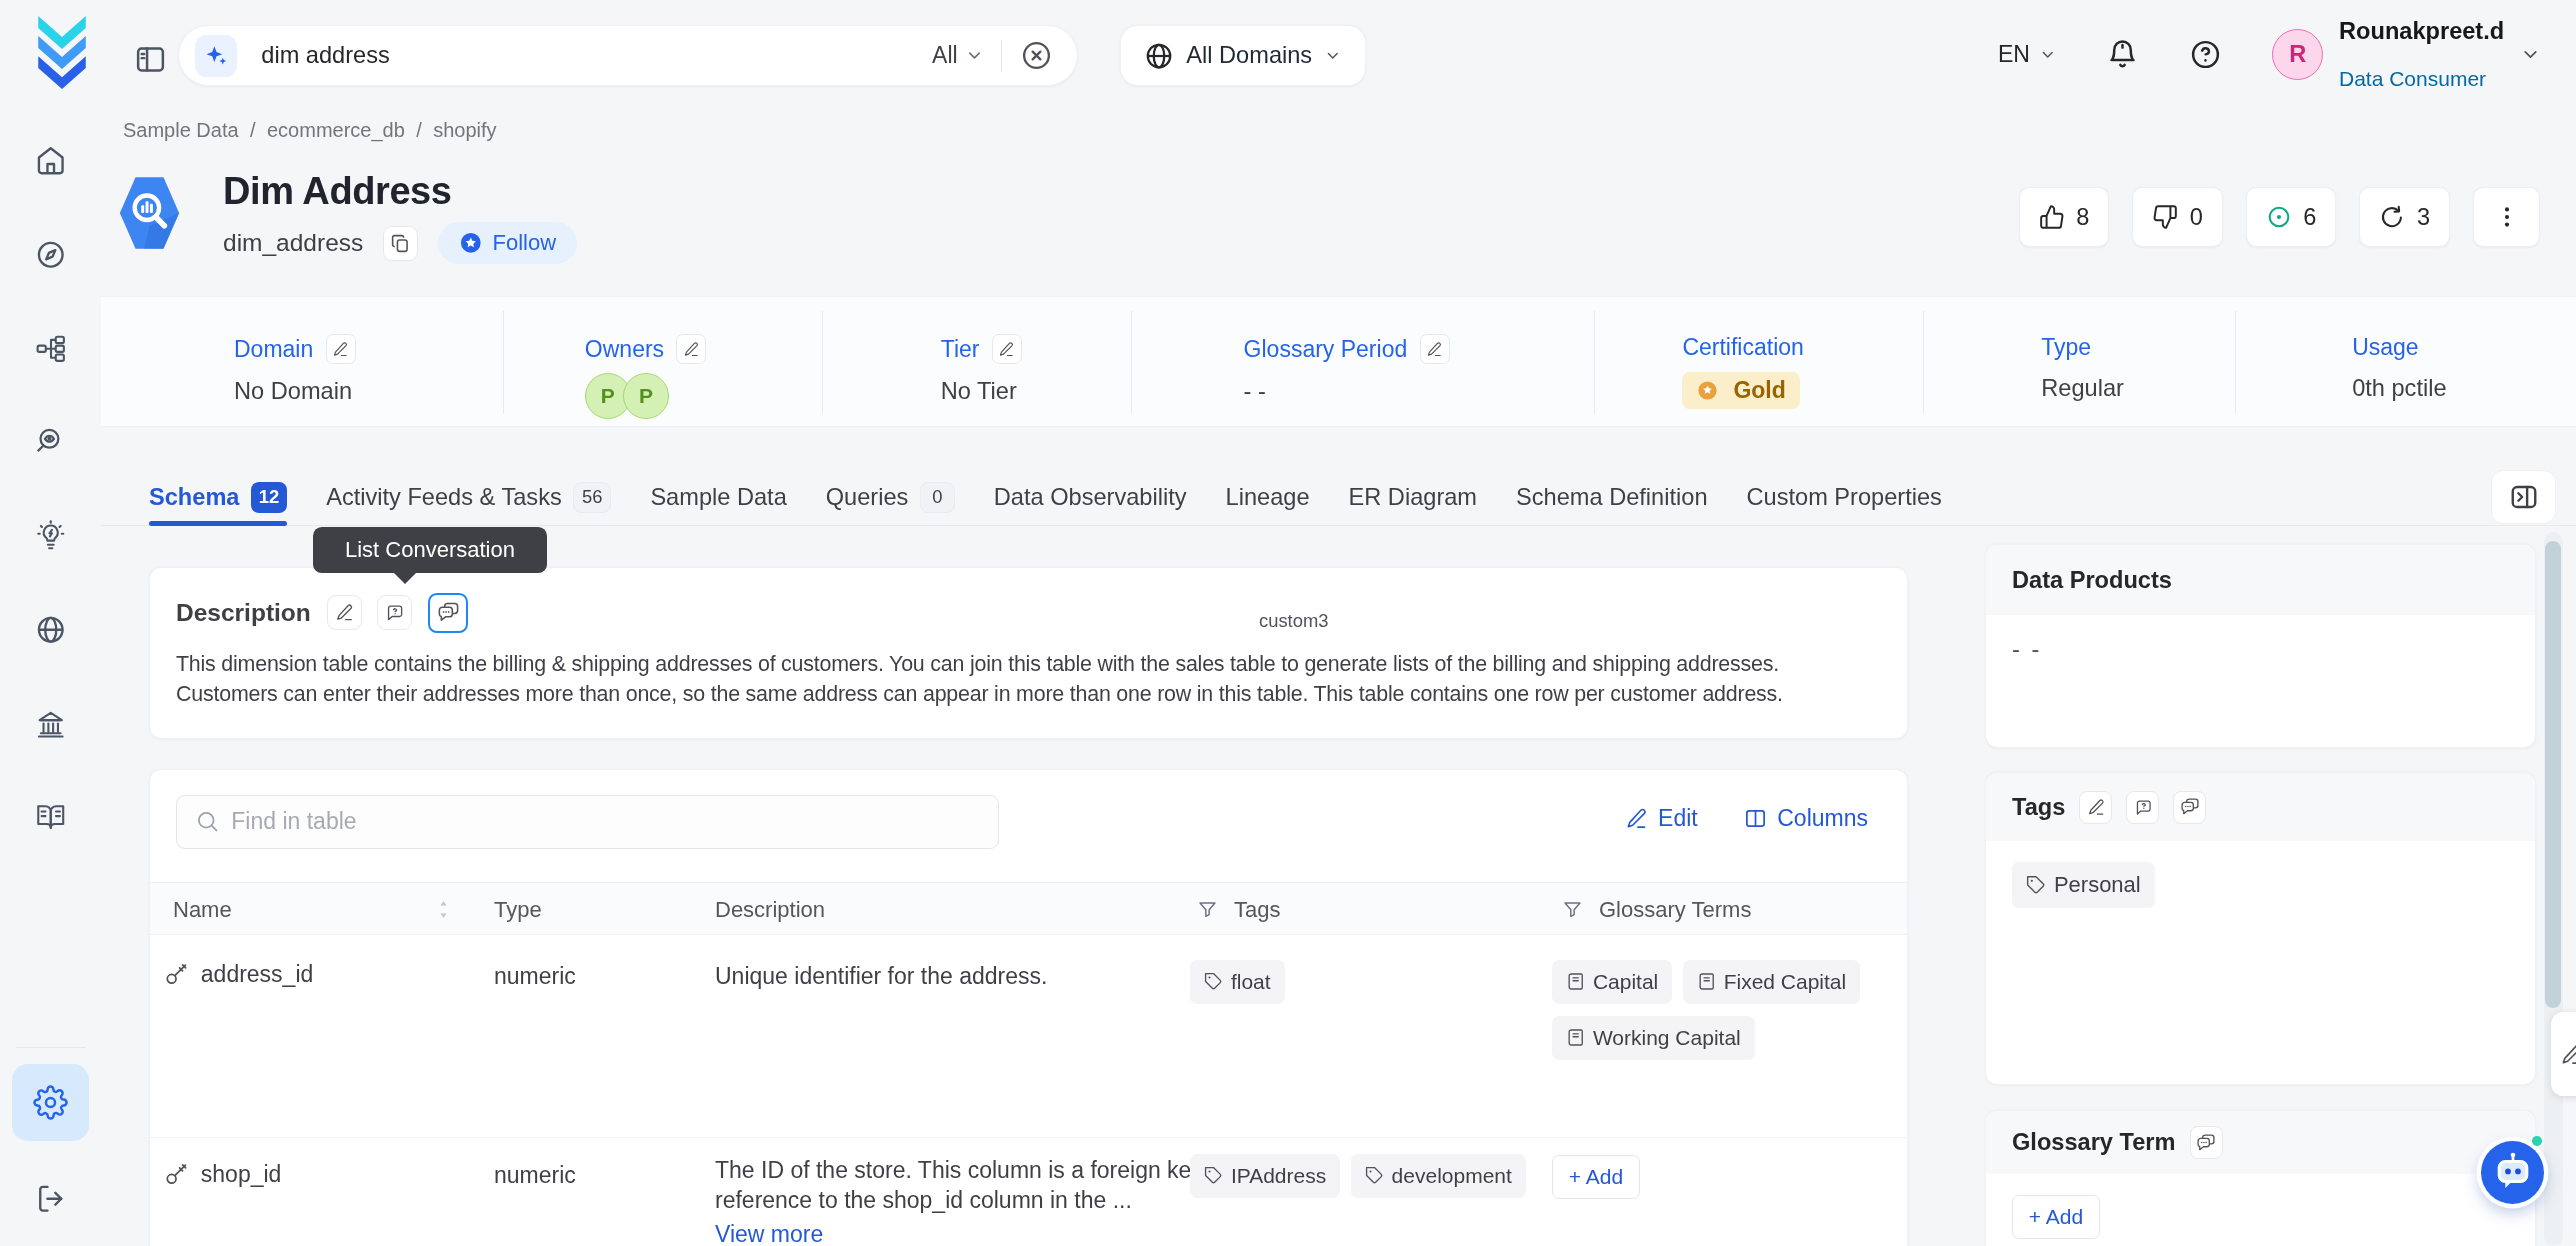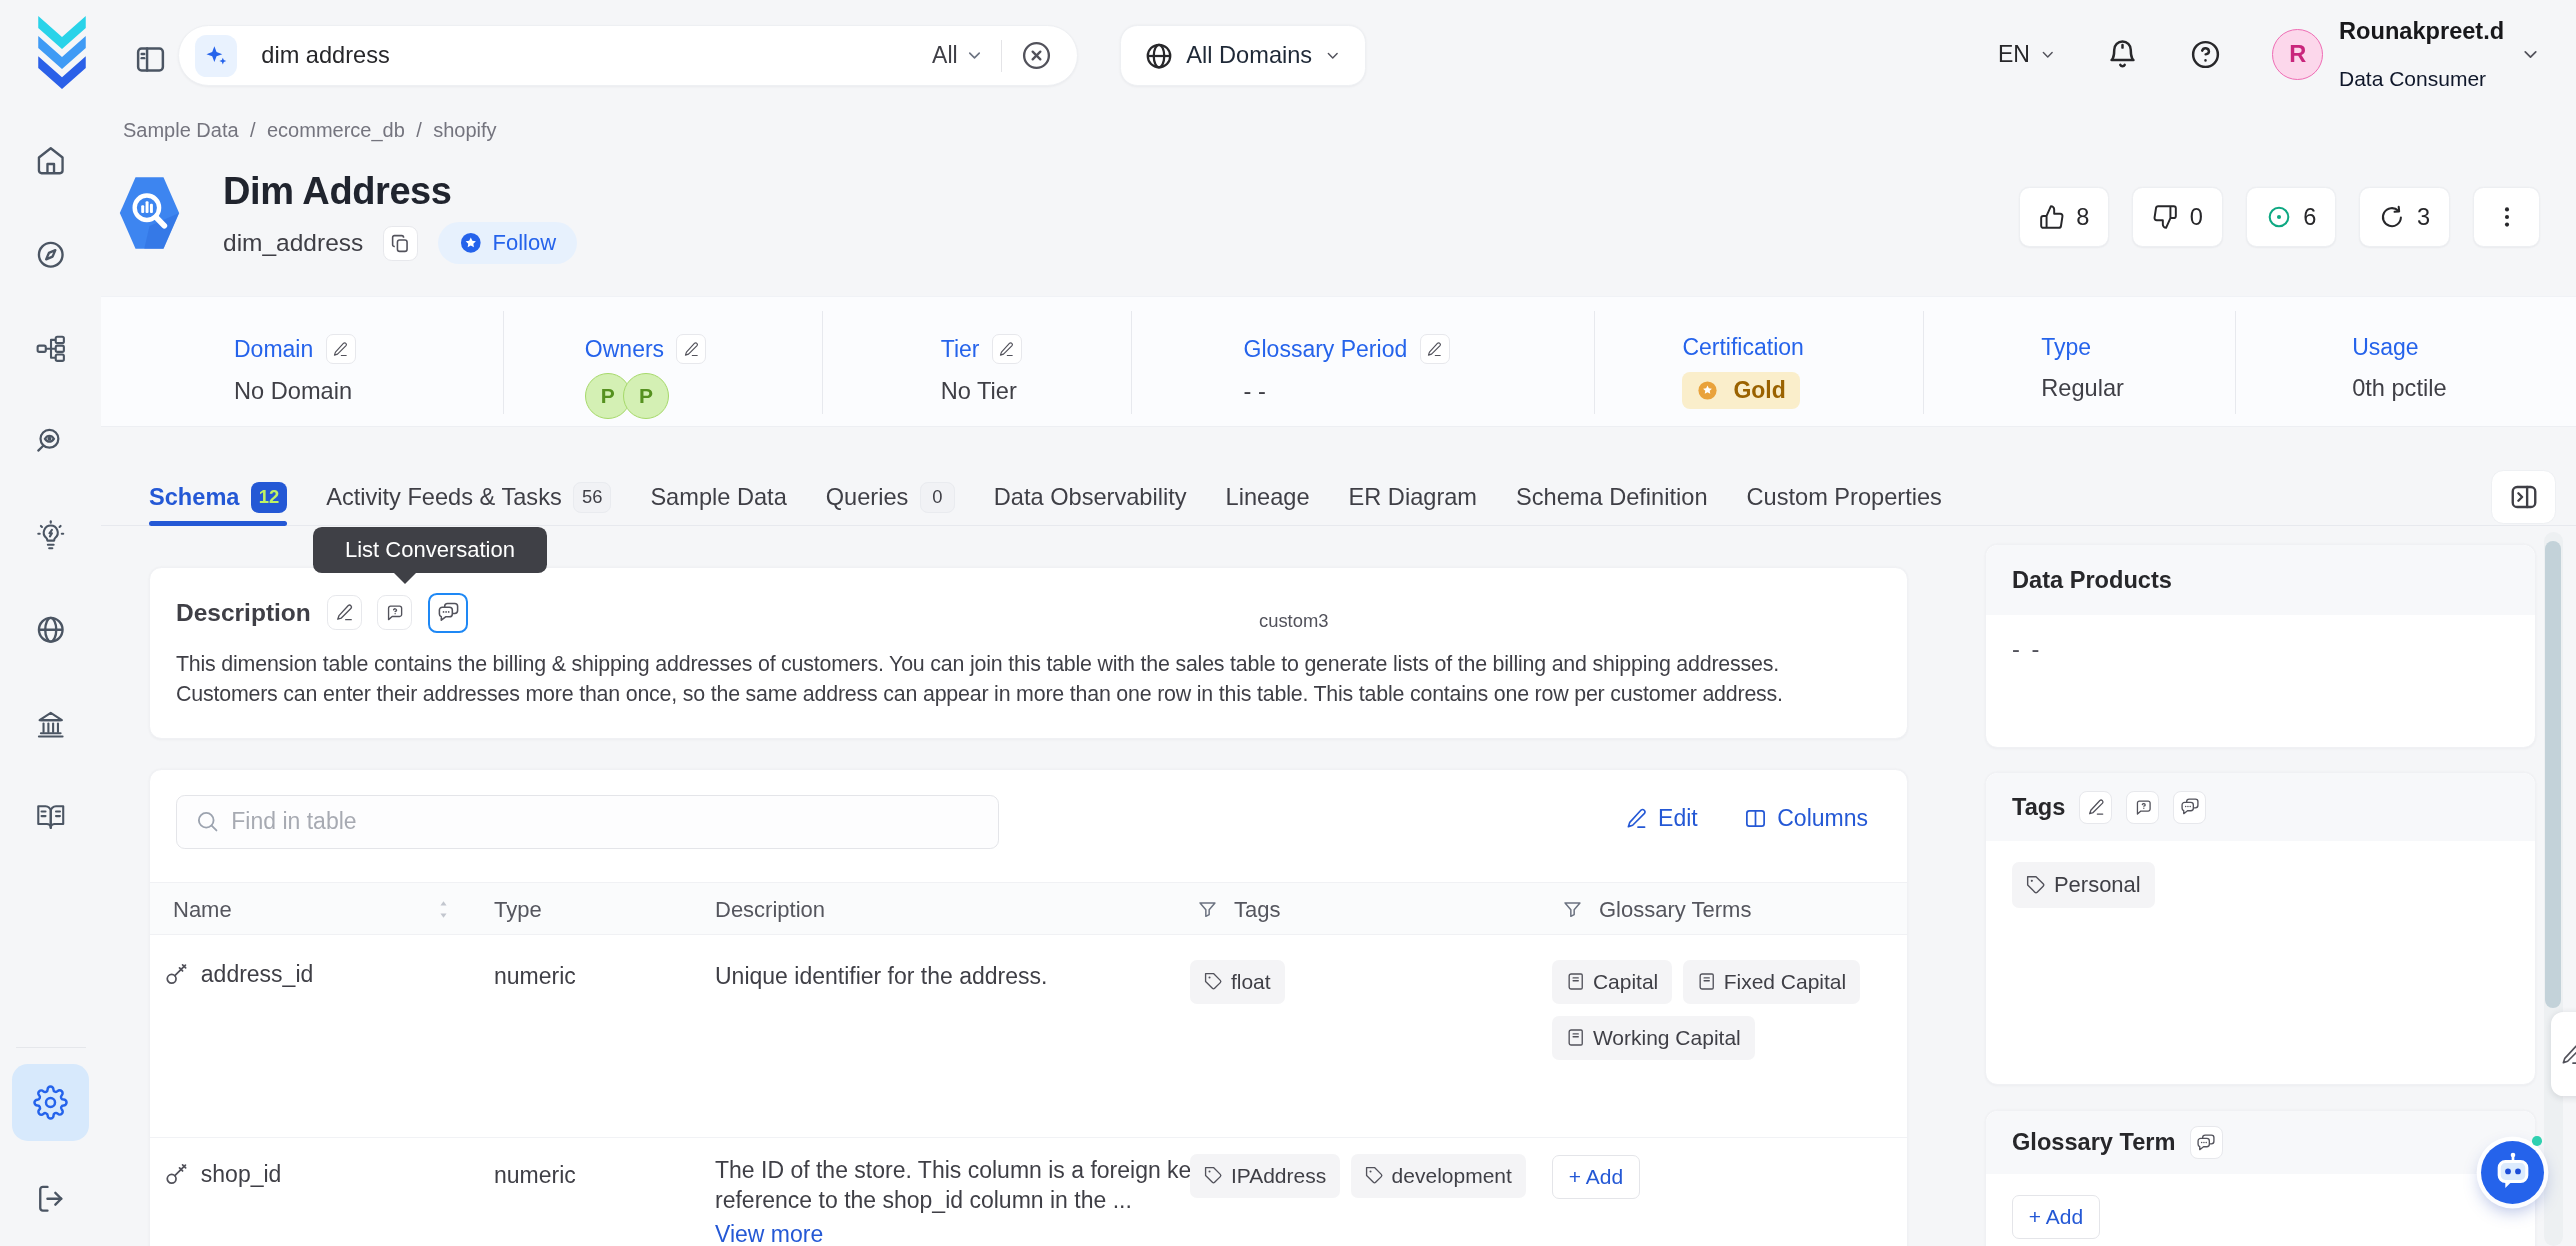--- a/index.html
+++ b/index.html
@@ -29,21 +29,21 @@
   .domains-btn { left:1120px; top:25.4px; height:61px; background:#fff; border:0.9px solid #eef0f3;
     border-radius:17.5px; box-shadow:0 0.9px 2.6px rgba(16,24,40,.05); display:flex; align-items:center;
     gap:12.3px; padding:0 23px; font-size:23.6px; color:#1f2937; font-weight:500; }
   .top-right { right:35px; top:0; height:109px; display:flex; align-items:center; gap:50px; color:#27272a; }
   .lang { display:flex; align-items:center; gap:8.8px; font-size:23px; }
   .avatar { width:51px; height:51px; border-radius:50%; background:#fcd7eb; border:1.8px solid #ef6cb4;
     color:#c9267c; font-size:23.6px; font-weight:700; display:flex; align-items:center; justify-content:center; }
   .user-block { display:flex; align-items:center; gap:15.8px; }
   .user-names { line-height:1.25; }
   .user-name { font-size:23.6px; font-weight:700; color:#18181b; }
-  .user-role { font-size:21px; color:#0f172a;margin-top:20px; }
+  .user-role { font-size:21px; color:#0369a1;margin-top:20px; }
 
   
   .rail-icon { left:34px; width:33px; height:33px; color:#4b5563;
     display:flex; align-items:center; justify-content:center; }
   .rail-divider { left:15.8px; top:1047px; width:70px; height:0.9px; background:#e5e7eb; }
   .rail-active { left:12.3px; top:1064px; width:77px; height:77px; border-radius:15.8px; background:#d7e9fc;
     display:flex; align-items:center; justify-content:center; color:#2563eb; }
 
   
   .breadcrumb { left:123px; top:119px; display:flex; gap:11.4px; font-size:20px; color:#74747e; }
@@ -80,21 +80,21 @@
   
   .tabbar { left:101px; top:469px; right:0; height:57px; border-bottom:0.9px solid #e7e9ee;
     display:flex; align-items:center; gap:39px; padding-left:48px; }
   .tab { position:relative; height:57px; display:flex; align-items:center; gap:11.4px;
     font-size:23.6px; color:#3f3f46; white-space:nowrap; }
   .tab.active { color:#2458d5; font-weight:700; }
   .tab.active::after { content:""; position:absolute; left:0; right:0; bottom:0; height:4.4px;
     border-radius:2.6px; background:#2458d5; }
   .badge { min-width:35px; height:31px; padding:0 7.9px; border-radius:7.9px; font-size:18.4px; font-weight:700;
     display:inline-flex; align-items:center; justify-content:center; }
-  .badge.blue { background:#2458d5; color:#bef264; }
+  .badge.blue { background:#2458d5; color:#ffffff; }
   .badge.gray { background:#f1f2f5; color:#3f3f46; border:0.9px solid #e9ebef; font-weight:400; }
   .collapse-chip { left:2491px; top:470px; width:65px; height:54px; border-radius:12.3px; background:#fff;
     border:0.9px solid #eef0f3; color:#3f3f46; display:flex; align-items:center; justify-content:center; }
 
   
   .tooltip { left:313px; top:527px; height:46px; padding:0 32px; background:#3f4046; color:#fff;
     font-size:22px; border-radius:8.8px; display:flex; align-items:center; z-index:30; }
   .tooltip::after { content:""; position:absolute; top:100%; left:81px;
     border:11.4px solid transparent; border-top-color:#3f4046; }
 

